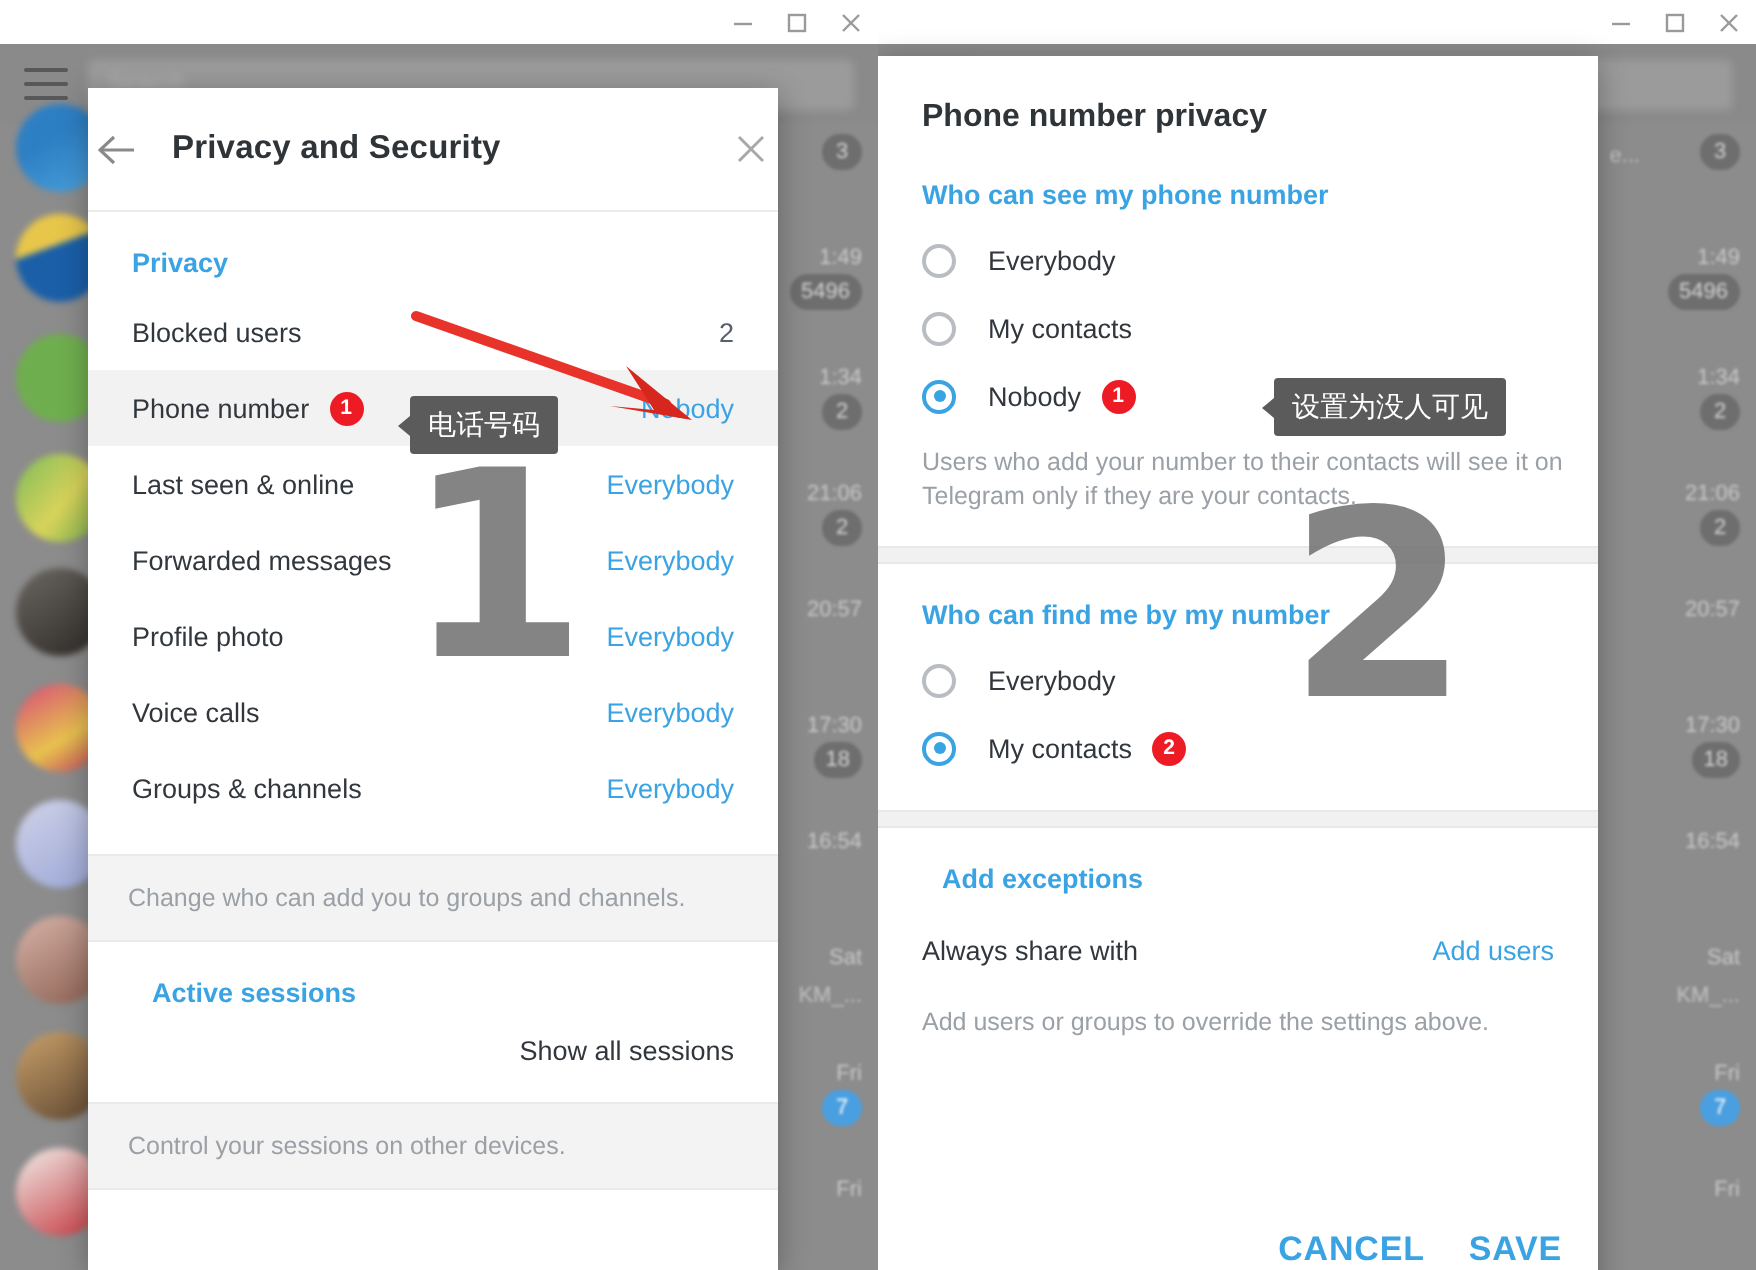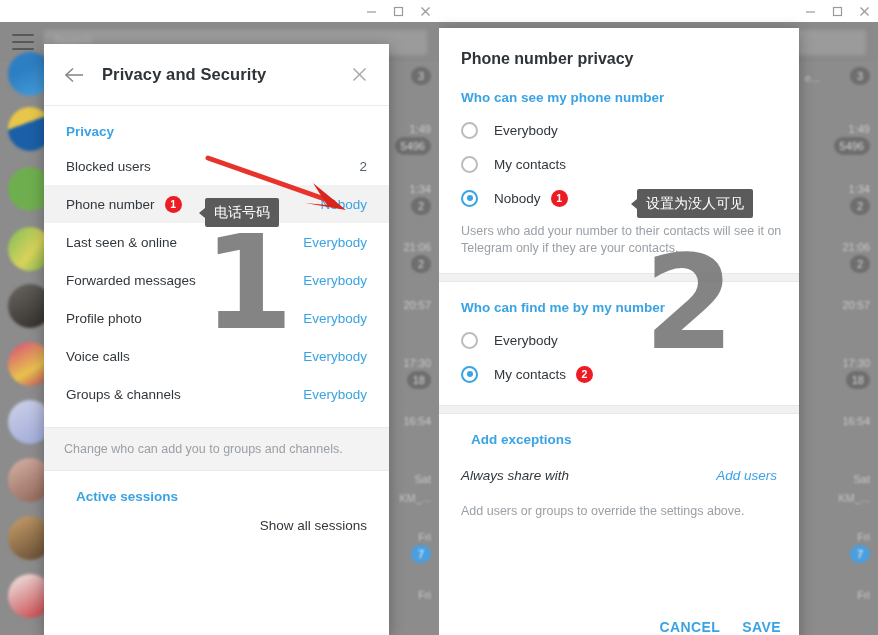--- a/index.html
+++ b/index.html
@@ -88,21 +88,21 @@
     position: absolute; background: #ffffff;
     box-shadow: 0 3px 14px rgba(0,0,0,.30);
     overflow: hidden;
   }
   .dlg-left  { left: 44px;  top: 44px;  width: 345px; height: 591px; }
   .dlg-right { left: 484px - 439px; top: 28px; width: 360px; height: 623px; }
 
   
   .dlg-header {
     height: 62px; display: flex; align-items: center;
-    padding: 0 18px; border-bottom: 1px solid #ececec;
+    padding: 0 2px; border-bottom: 1px solid #ececec;
     background: #fff;
   }
   .back-btn {
     width: 26px; height: 26px; display: flex; align-items: center;
     justify-content: center; color: #8a8a8a; flex: 0 0 auto;
   }
   .dlg-title {
     flex: 1; font-size: 16.5px; font-weight: bold; color: #2f3438;
     margin-left: 14px; letter-spacing: .1px;
   }
@@ -164,21 +164,21 @@
     color: #9aa0a6; line-height: 17px;
   }
   .divider { height: 9px; background: #f1f1f1;
              border-top: 1px solid #e8e8e8; border-bottom: 1px solid #e8e8e8; }
   .btn-bar {
     position: absolute; bottom: 0; left: 0; right: 0;
     display: flex; align-items: center; justify-content: flex-end;
     padding: 0 18px 16px 0; gap: 22px;
   }
   .flatbtn {
-    font-size: 14px; color: #3aa3e3; font-weight: bold;
+    font-size: 17px; color: #3aa3e3; font-weight: bold;
     letter-spacing: .4px;
   }
 
   
   .num-badge {
     display: inline-flex; align-items: center; justify-content: center;
     width: 17px; height: 17px; border-radius: 50%;
     background: #ed1c24; color: #fff; font-size: 10.5px;
     font-weight: bold; margin-left: 10px; flex: 0 0 auto;
   }
@@ -348,20 +348,21 @@
       <div class="row" style="margin-bottom:14px;">
         <span class="row-label">Groups &amp; channels</span>
         <span class="val">Everybody</span>
       </div>
 
       <div class="hint-block">Change who can add you to groups and channels.</div>
 
       <div class="link-row">Active sessions</div>
       <div class="text-row">Show all sessions</div>
 
+      <div class="hint-block">Control your sessions on other devices.</div>
     </div>
 
     <div class="watermark" style="left:203px; top:218px;">1</div>
 
     <svg class="arrow-svg" style="left:205px; top:155px; width:150px; height:60px;" viewBox="0 0 150 60">
       <path d="M3,3 L128,47" stroke="#e8332a" stroke-width="5" stroke-linecap="round" fill="none"></path>
       <path d="M141,55 L108,28 L122,50 L100,48 Z" fill="#d6261d"></path>
     </svg>
 
     <div class="tooltip" style="left:205px; top:198px;">电话号码</div>
@@ -480,21 +481,21 @@
       <div class="radio-row" style="margin-bottom:14px;">
         <span class="radio on"></span>
         <span>My contacts</span>
         <span class="num-badge">2</span>
       </div>
 
       <div class="divider"></div>
 
       <div class="link-row">Add exceptions</div>
 
-      <div class="row" style="padding-top:6px;font-style:italic;">
+      <div class="row" style="padding-top:6px;">
         <span class="row-label">Always share with</span>
         <span class="val">Add users</span>
       </div>
 
       <div class="desc" style="padding-top:12px;">Add users or groups to override the settings above.</div>
 
       <div class="btn-bar">
         <span class="flatbtn">CANCEL</span>
         <span class="flatbtn">SAVE</span>
       </div>

